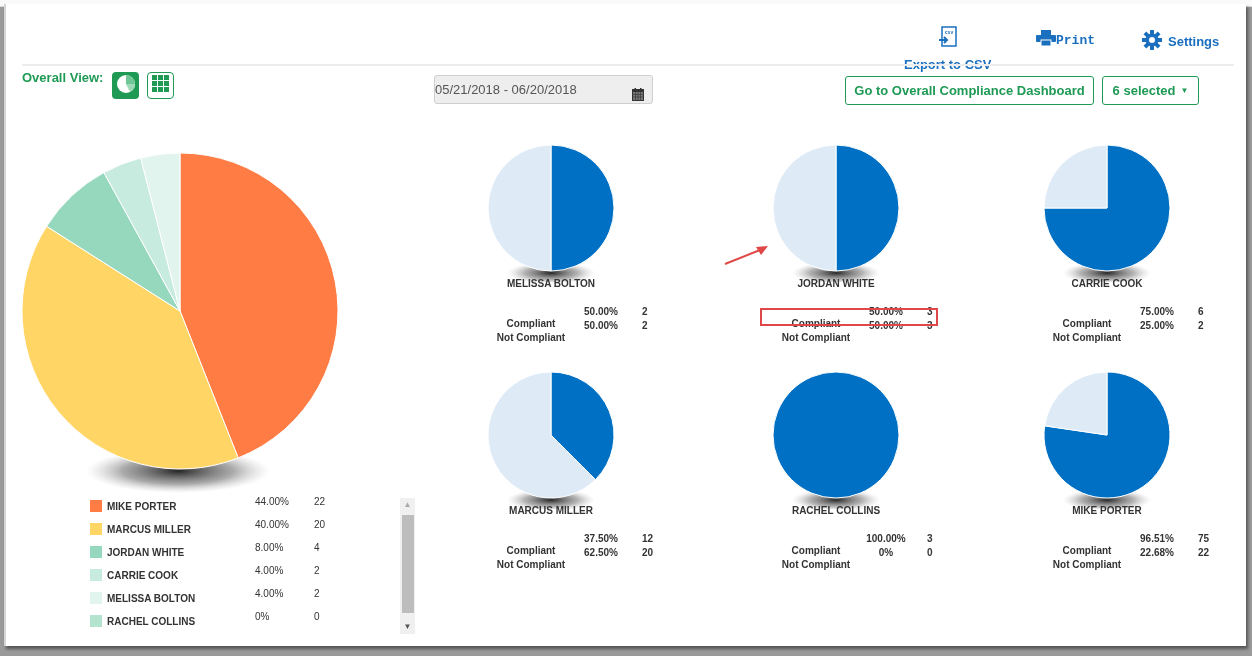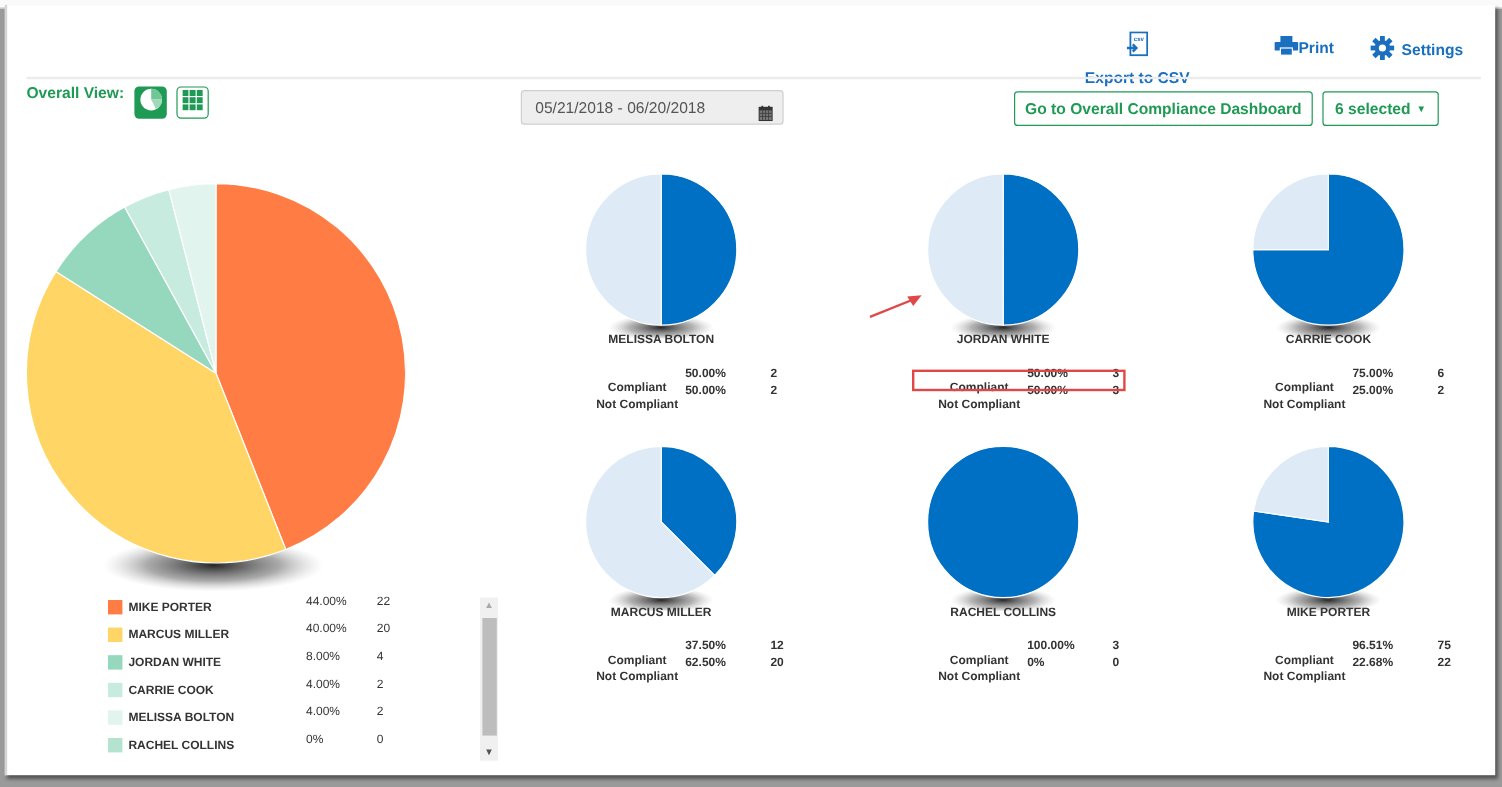--- a/index.html
+++ b/index.html
@@ -6,40 +6,40 @@
   body { width:1252px; height:656px; background:#9a9a9a; position:relative; overflow:hidden; font-family:"Liberation Sans", sans-serif; }
   .topstrip { position:absolute; left:0; top:0; width:1252px; height:6px; background:#fafafa; border-bottom:1px solid #d8d8d8; }
   .frame { position:absolute; left:4px; top:4px; width:1240px; height:642px; background:#ffffff; border-left:2px solid #d5d5d5; box-shadow: 2px 3px 3px rgba(0,0,0,0.45); }
   .title { position:absolute; left:16px; top:18px; font-size:21px; color:#1f9a55; }
   .rule { position:absolute; left:16px; top:60px; width:1212px; height:2px; background:#ececec; }
   .toplink { position:absolute; top:26px; font-size:13px; font-weight:bold; color:#1a6fbf; display:flex; align-items:center; gap:6px; cursor:pointer; }
   .selectview { position:absolute; left:16px; top:66px; font-size:13px; font-weight:bold; color:#1f9a55; }
   .viewbtn { position:absolute; top:68px; width:27px; height:27px; border-radius:4px; box-sizing:border-box; display:flex; align-items:center; justify-content:center; cursor:pointer; }
   .viewbtn.active { background:#1f9a55; }
   .viewbtn.inactive { background:#fff; border:1px solid #1f9a55; }
-  .daterange { position:absolute; left:428px; top:71px; width:219px; height:29px; background:#eeeeee; border:1px solid #cfcfcf; border-radius:3px; box-sizing:border-box; font-size:13px; color:#555; padding-left:11px; line-height:27px; }
+  .daterange { position:absolute; left:428px; top:71px; width:219px; height:29px; background:#eeeeee; border:1px solid #cfcfcf; border-radius:3px; box-sizing:border-box; font-size:13px; color:#555; line-height:27px; }
   .daterange .cal { position:absolute; right:8px; top:7px; }
   .btn-outline { position:absolute; top:72px; height:29px; border:1px solid #1f9a55; border-radius:3px; box-sizing:border-box; color:#1f9a55; font-size:13px; font-weight:bold; background:#fff; display:flex; align-items:center; justify-content:center; cursor:pointer; }
   .big-pie { position:absolute; left:12px; top:145px; }
   .legend { position:absolute; left:84px; top:495px; width:310px; }
   .leg-row { position:absolute; left:0; height:20px; width:300px; }
   .leg-sw { position:absolute; left:0; top:1px; width:12px; height:12px; }
   .leg-name { position:absolute; left:17px; top:2px; font-size:10px; font-weight:bold; color:#333; }
   .leg-pct { position:absolute; left:165px; top:-3px; font-size:10px; color:#333; }
   .leg-cnt { position:absolute; left:224px; top:-3px; font-size:10px; color:#333; }
   .scrollbar { position:absolute; left:394px; top:494px; width:15px; height:136px; background:#f0f0f0; }
   .scroll-up { position:absolute; left:0; top:0; width:15px; height:14px; font-size:8px; color:#a8a8a8; text-align:center; line-height:14px; cursor:pointer; }
   .scroll-thumb { position:absolute; left:2px; top:17px; width:12px; height:98px; background:#bdbdbd; cursor:pointer; }
   .scroll-down { position:absolute; left:0; bottom:0; width:15px; height:14px; font-size:8px; color:#555; text-align:center; line-height:14px; cursor:pointer; }
   .card { position:absolute; width:250px; height:210px; }
   .card svg { position:absolute; left:0; top:0; }
   .card-name { position:absolute; left:0; width:250px; text-align:center; top:146px; font-size:10px; font-weight:bold; color:#333; }
   .card-row { position:absolute; left:0; width:250px; height:14px; font-size:10px; font-weight:bold; color:#333; }
   .cr-label { position:absolute; width:120px; text-align:center;margin-top:12px; }
-  .cr-pct { position:absolute; width:60px; text-align:left; }
+  .cr-pct { position:absolute; width:60px; text-align:center; }
   .cr-cnt { position:absolute; }
   .highlight { position:absolute; border:2px solid #e04848; box-sizing:border-box; }
 </style>
 </head>
 <body>
 
 <div class="topstrip"></div>
 <div class="frame">
 
 
@@ -47,21 +47,21 @@
     <span>
       <svg width="18" height="22" viewBox="0 0 18 22">
           <rect x="3" y="1" width="14" height="19" fill="#fff" stroke="#1a6fbf" stroke-width="1.5"></rect>
           <text x="10" y="8" font-size="5" fill="#1a6fbf" text-anchor="middle" font-family="Liberation Sans, sans-serif">csv</text>
           <path d="M0 14 H7 M5 11 L8 14 L5 17" stroke="#1a6fbf" stroke-width="2" fill="none"></path>
         </svg>
     </span>
     <span>Export to CSV</span>
   </div>
 
-  <div class="toplink" style="left:1056px;">
+  <div class="toplink" style="left:1030px;font-family:Liberation Mono, monospace;">
     <span>
       <svg width="20" height="16" viewBox="0 0 20 16">
           <rect x="5" y="0" width="10" height="5" fill="#1a6fbf"></rect>
           <rect x="0" y="5" width="20" height="7" rx="1" fill="#1a6fbf"></rect>
           <rect x="5" y="10" width="10" height="6" fill="#1a6fbf" stroke="#fff" stroke-width="1"></rect>
         </svg>
     </span>
     <span style="margin-left:-6px;">Print</span>
   </div>
 

